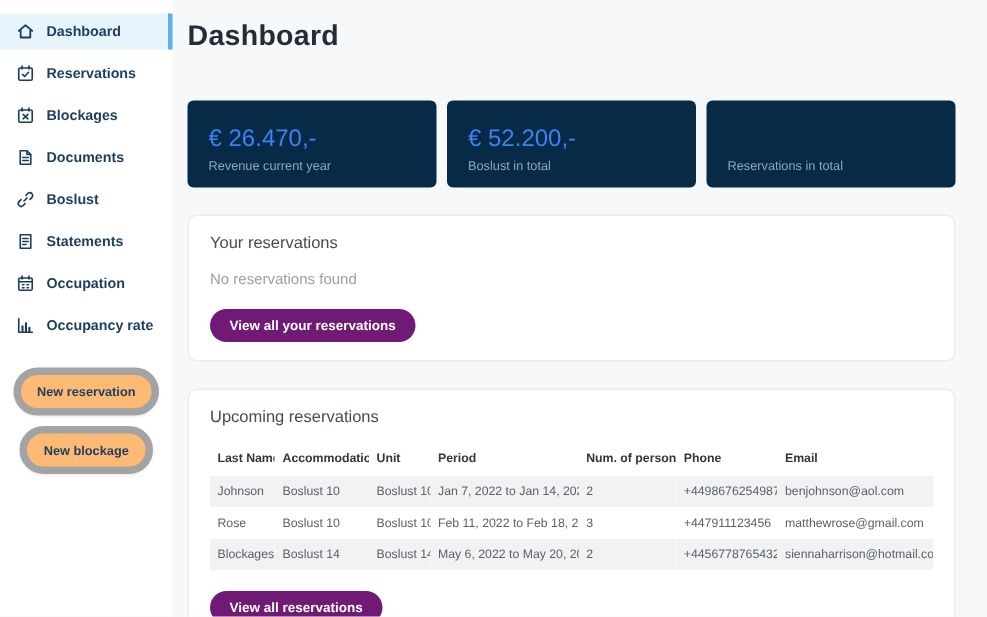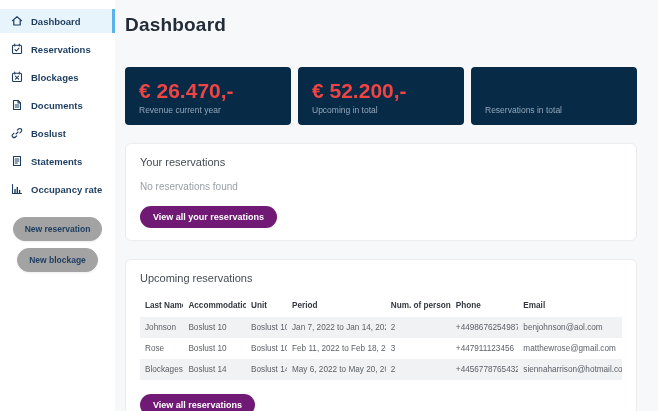--- a/index.html
+++ b/index.html
@@ -25,37 +25,37 @@
     cursor: pointer;
     border-right: 3px solid transparent;
   }
   .nav-item.active { background: #e8f4fc; border-right-color: #5cb1ea; }
   .nav-item .icon { width: 12px; height: 12px; margin-right: 8px; flex: 0 0 auto; display: flex; align-items: center; }
   .nav-item .icon svg { display: block; }
   .nav-label { font-size: 9.5px; font-weight: 700; color: #1c3d5f; white-space: nowrap; }
 
   .sidebar-buttons { margin-top: 16px; display: flex; flex-direction: column; align-items: center; gap: 7px; }
   .pill-btn-light {
-    background: #a3a3a3; border: 1px solid #a3a3a3; border-radius: 999px;
+    background: #fdba74; border: 5px solid #a3a3a3; border-radius: 999px;
     box-shadow: 0 1px 2px rgba(20,40,70,.08);
     font-family: "Liberation Sans", sans-serif;
     font-size: 8.5px; font-weight: 700; color: #1c3d5f;
     padding: 6px 11px; cursor: pointer; white-space: nowrap;
   }
 
   
   .main { position: absolute; left: 115px; top: 0; right: 0; bottom: 0; padding: 14px 21px 0 10px; }
   .page-title { font-size: 19px; font-weight: 700; color: #232d39; letter-spacing: .2px; }
 
   .stats-row { display: flex; gap: 7px; margin-top: 31px; }
   .stat-card {
     flex: 1; height: 58px; background: #072a47; border-radius: 4px;
     padding: 10px 14px; display: flex; flex-direction: column; justify-content: flex-end;
   }
-  .stat-value { color: #ef4444; font-size: 21px; font-weight: 700; line-height: 1.1; }
+  .stat-value { color: #3b82f6; font-size: 16px; font-weight: 400; line-height: 1.1; }
   .stat-label { color: #93a7ba; font-size: 8.5px; margin-top: 3px; }
 
   .panel {
     background: #ffffff; border: 1px solid #eaecef; border-radius: 6px;
     padding: 12px 14px; margin-top: 18px;
   }
   .panel-title { font-size: 11px; font-weight: 400; color: #454c55; }
   .empty-msg { font-size: 10px; color: #9aa0a8; margin-top: 13px; }
 
   .pill-btn-blue {
@@ -143,20 +143,29 @@
   <div class="nav-item">
     <span class="icon">
       <svg width="12" height="12" viewBox="0 0 12 12" fill="none" stroke="#1c3d5f" stroke-width="1.1" stroke-linecap="round" stroke-linejoin="round">
         <path d="M2.5 1.5 H9.5 V10.5 H2.5 Z"></path>
         <path d="M4.2 4 H7.8 M4.2 6 H7.8 M4.2 8 H6.4"></path>
       </svg>
     </span>
     <span class="nav-label">Statements</span>
   </div>
 
+  <div class="nav-item">
+    <span class="icon">
+      <svg width="12" height="12" viewBox="0 0 12 12" fill="none" stroke="#1c3d5f" stroke-width="1.1" stroke-linecap="round" stroke-linejoin="round">
+        <rect x="1.5" y="2.3" width="9" height="8.2" rx="1"></rect>
+        <path d="M3.7 1 V3 M8.3 1 V3 M1.5 4.8 H10.5 M4 6.8 H5 M7 6.8 H8 M4 8.8 H5 M7 8.8 H8"></path>
+      </svg>
+    </span>
+    <span class="nav-label">Occupation</span>
+  </div>
 
   <div class="nav-item">
     <span class="icon">
       <svg width="12" height="12" viewBox="0 0 12 12" fill="none" stroke="#1c3d5f" stroke-width="1.1" stroke-linecap="round" stroke-linejoin="round">
         <path d="M1.5 1.5 V10.5 H10.5"></path>
         <path d="M4 10 V6.5 M6.3 10 V4.5 M8.6 10 V7.5" stroke-width="1.4"></path>
       </svg>
     </span>
     <span class="nav-label">Occupancy rate</span>
   </div>
@@ -171,21 +180,21 @@
 
   <h1 class="page-title">Dashboard</h1>
 
   <div class="stats-row">
     <div class="stat-card">
       <div class="stat-value">€ 26.470,-</div>
       <div class="stat-label">Revenue current year</div>
     </div>
     <div class="stat-card">
       <div class="stat-value">€ 52.200,-</div>
-      <div class="stat-label">Upcoming in total</div>
+      <div class="stat-label">Boslust in total</div>
     </div>
     <div class="stat-card">
       <div class="stat-label">Reservations in total</div>
     </div>
   </div>
 
   <section class="panel">
     <h2 class="panel-title">Your reservations</h2>
     <div class="empty-msg">No reservations found</div>
     <button class="pill-btn-blue">View all your reservations</button>

